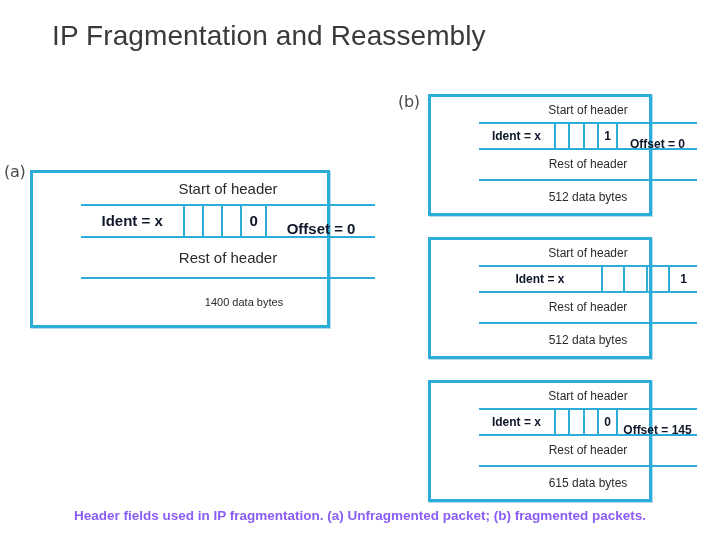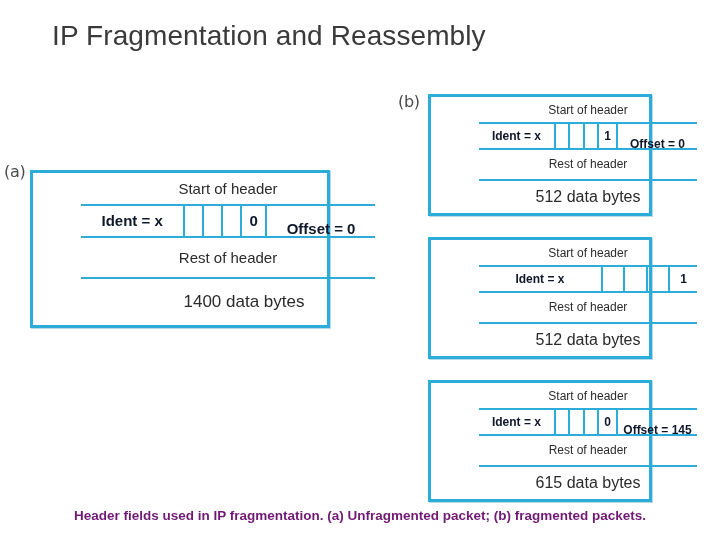--- a/index.html
+++ b/index.html
@@ -90,27 +90,27 @@
     font-family: "Liberation Sans", sans-serif;
     white-space: nowrap;
     overflow: hidden;
   }
   .prow:last-child { border-bottom: none; }
 
   
   .packet-a .r-start  { flex: 33 0 0; font-size: 15px; }
   .packet-a .r-flags  { flex: 32 0 0; font-size: 15px; padding: 0; }
   .packet-a .r-rest   { flex: 42 0 0; font-size: 15px; }
-  .packet-a .r-data   { flex: 49 0 0; font-size: 17px; margin-left: 32px; }
+  .packet-a .r-data   { flex: 49 0 0; font-size: 11px; margin-left: 32px; }
 
   
   .packet-b .r-start  { flex: 28 0 0; font-size: 12px; }
   .packet-b .r-flags  { flex: 26 0 0; font-size: 12px; padding: 0; }
   .packet-b .r-rest   { flex: 32 0 0; font-size: 12px; }
-  .packet-b .r-data   { flex: 36 0 0; font-size: 16px; }
+  .packet-b .r-data   { flex: 36 0 0; font-size: 12px; }
 
   
   .flagrow {
     display: flex;
     width: 100%;
     height: 100%;
     align-items: stretch;
   }
   .fcell {
     box-sizing: border-box;
@@ -131,21 +131,21 @@
 
   
   .caption {
     position: absolute;
     left: 0;
     top: 508px;
     width: 720px;
     text-align: center;
     font-size: 13.5px;
     font-weight: bold;
-    color: #701a75;
+    color: #8b5cf6;
     font-family: "Liberation Sans", sans-serif;
     white-space: nowrap;
   }
 </style>
 </head>
 <body>
 
 <div class="slide-title">IP Fragmentation and Reassembly</div>
 
 <div class="figure">

